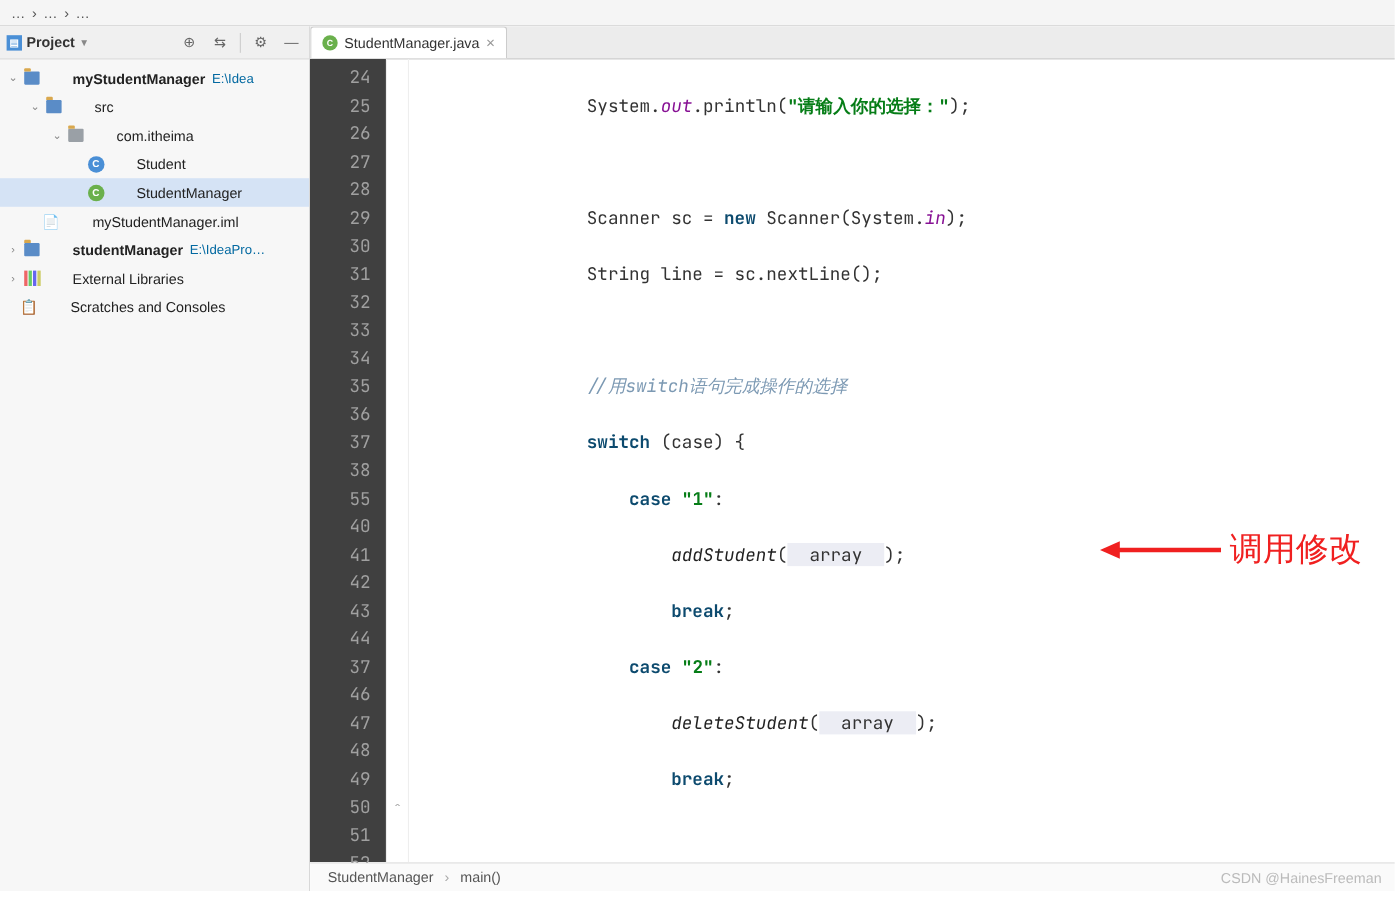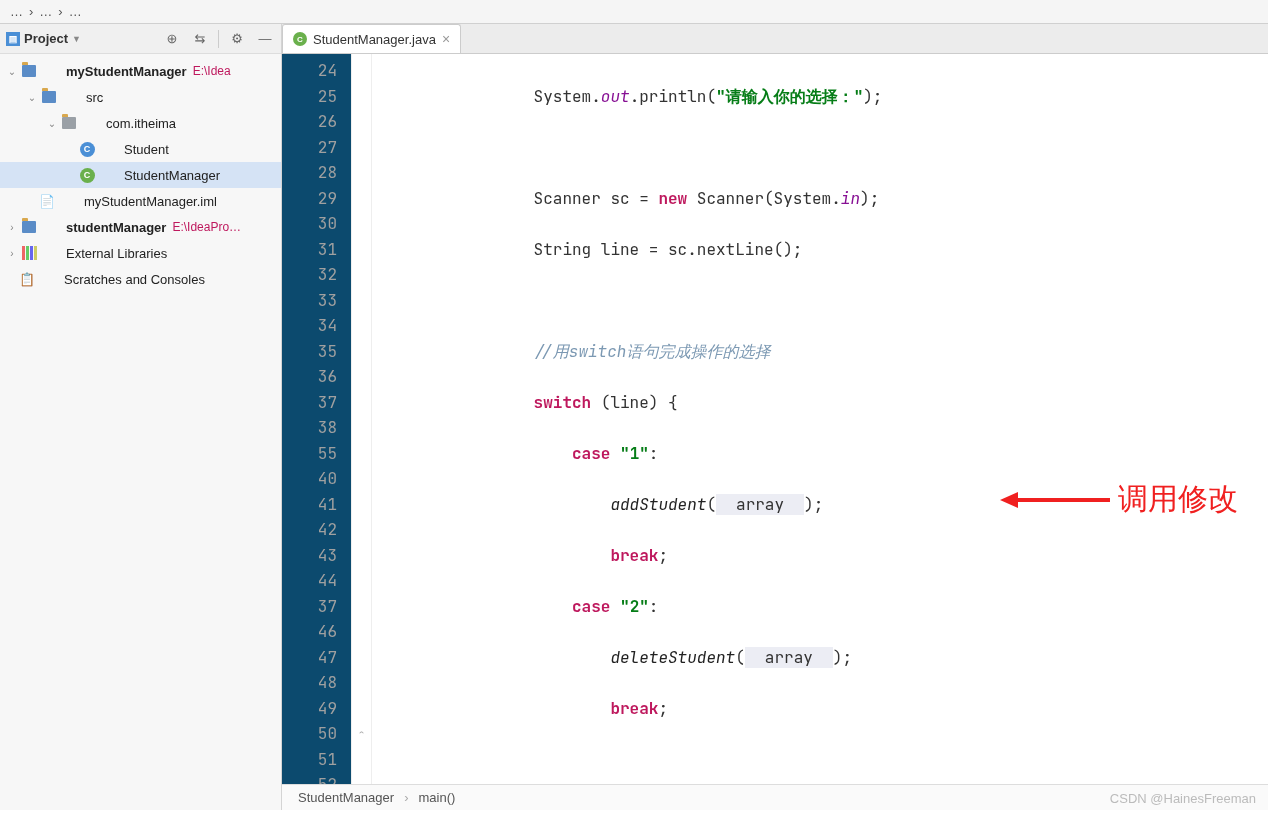--- a/index.html
+++ b/index.html
@@ -10,40 +10,40 @@
     .sb-head { height:30px; display:flex; align-items:center; padding:0 6px; gap:8px; border-bottom:1px solid #ddd; background:#f0f0f0; }
     .sb-title { font-weight:600; flex:1; display:flex; align-items:center; gap:4px; }
     .icbtn { width:20px; height:20px; display:flex; align-items:center; justify-content:center; cursor:pointer; color:#666; }
     .sep { width:1px; height:18px; background:#ccc; }
     .tree { padding:4px 0; overflow-y:auto; }
     .tn { display:flex; align-items:center; height:26px; cursor:pointer; white-space:nowrap; }
     .tn.sel { background:#d5e3f5; }
     .arrow { width:16px; text-align:center; color:#888; font-size:10px; }
     .ticon { width:18px; height:18px; display:flex; align-items:center; justify-content:center; margin-right:4px; }
     .tlabel { color:#222;margin-left:24px; }
-    .tsuffix { color:#be185d; margin-left:6px; font-size:12px; }
+    .tsuffix { color:#0369a1; margin-left:6px; font-size:12px; }
     .fi { width:14px; height:12px; background:#d9a84e; border-radius:1px; position:relative; }
     .fi::before { content:""; position:absolute; top:-3px; left:0; width:6px; height:3px; background:#d9a84e; border-radius:1px 1px 0 0; }
     .pkg { background:#9aa0a6; }
     .fi.blue { background:#5a8cc7; }
     .ci { width:15px; height:15px; border-radius:50%; background:#4a8fd6; color:#fff; font-size:9px; font-weight:bold; display:flex; align-items:center; justify-content:center; }
     .ci.green { background:#6ab04c; }
     .lib { display:flex; gap:1px; } .lib span{width:3px;height:14px;} .l1{background:#e66}.l2{background:#6c6}.l3{background:#66e}.l4{background:#cc6}
     .editor { flex:1; display:flex; flex-direction:column; background:#fff; position:relative; }
     .tabs { height:30px; display:flex; align-items:flex-end; background:#ececec; border-bottom:1px solid #ccc; }
     .tab { height:29px; display:flex; align-items:center; gap:6px; padding:0 10px; background:#fff; border:1px solid #ccc; border-bottom:none; border-radius:3px 3px 0 0; cursor:pointer; }
     .close-x { color:#999; font-size:14px; }
     .codearea { flex:1; display:flex; font-family:"JetBrains Mono",Consolas,monospace; font-size:16px; line-height:25.5px; overflow:auto; position:relative; }
-    .gutter { width:70px; text-align:right; padding-right:14px; padding-top:4px; color:#a0a0a0; background:#0c4a6e; border-right:1px solid #eee; }
+    .gutter { width:70px; text-align:right; padding-right:14px; padding-top:4px; color:#a0a0a0; background:#404040; border-right:1px solid #eee; }
     .gutter div { height:25.5px; }
     .fold { width:20px; padding-top:4px; border-right:1px solid #eee; }
     .fold div { height:25.5px; text-align:center; color:#aaa; font-size:10px; position:relative; }
     .code { padding-top:4px; padding-left:8px; white-space:pre; }
     .code .row { height:25.5px; }
-    .kw { color:#be185d; font-weight:600; }
+    .kw { color:#0c4a6e; font-weight:600; }
     .str { color:#067d17; font-weight:600; }
     .cm { color:#8c8c8c; }
     .cm .kwi { color:#7c99b3; font-style:italic; }
     .fn { font-style:italic; color:#222;margin-top:44px; }
     .fld { color:#871094; font-style:italic; }
     .box { background:#ecedf4; padding:0 20px; }
     .breadcrumb { height:26px; border-top:1px solid #ddd; display:flex; align-items:center; padding:0 16px; gap:10px; color:#555; background:#fafafa; }
     .bc-sep { color:#aaa; }
     .watermark { position:absolute; right:12px; bottom:4px; color:#bbb; font-size:13px; }
     .annotation { position:absolute; right:30px; top:455px; color:#f02020; font-size:30px; display:flex; align-items:center; gap:8px; pointer-events:none; }
@@ -212,21 +212,21 @@
           <div></div>
           <div></div>
       </div>
       <div class="code">
 <div class="row"><span>                System.</span><span class="fld">out</span><span>.println(</span><span class="str">"请输入你的选择："</span><span>);</span></div>
 <div class="row"></div>
 <div class="row"><span>                Scanner sc = </span><span class="kw">new</span><span> Scanner(System.</span><span class="fld">in</span><span>);</span></div>
 <div class="row"><span>                String line = sc.nextLine();</span></div>
 <div class="row"></div>
 <div class="row">                <span class="cm"><span class="kwi">//用switch语句完成操作的选择</span></span></div>
-<div class="row">                <span class="kw">switch</span><span> (line) {</span></div>
+<div class="row">                <span class="kw">switch</span><span> (case) {</span></div>
 <div class="row">                    <span class="kw">case </span><span class="str">"1"</span><span>:</span></div>
 <div class="row">                        <span class="fn">addStudent</span><span>(</span><span class="box">array</span><span>);</span></div>
 <div class="row">                        <span class="kw">break</span>;</div>
 <div class="row">                    <span class="kw">case </span><span class="str">"2"</span><span>:</span></div>
 <div class="row">                        <span class="fn">deleteStudent</span><span>(</span><span class="box">array</span><span>);</span></div>
 <div class="row">                        <span class="kw">break</span>;</div>
 
 
 
 

